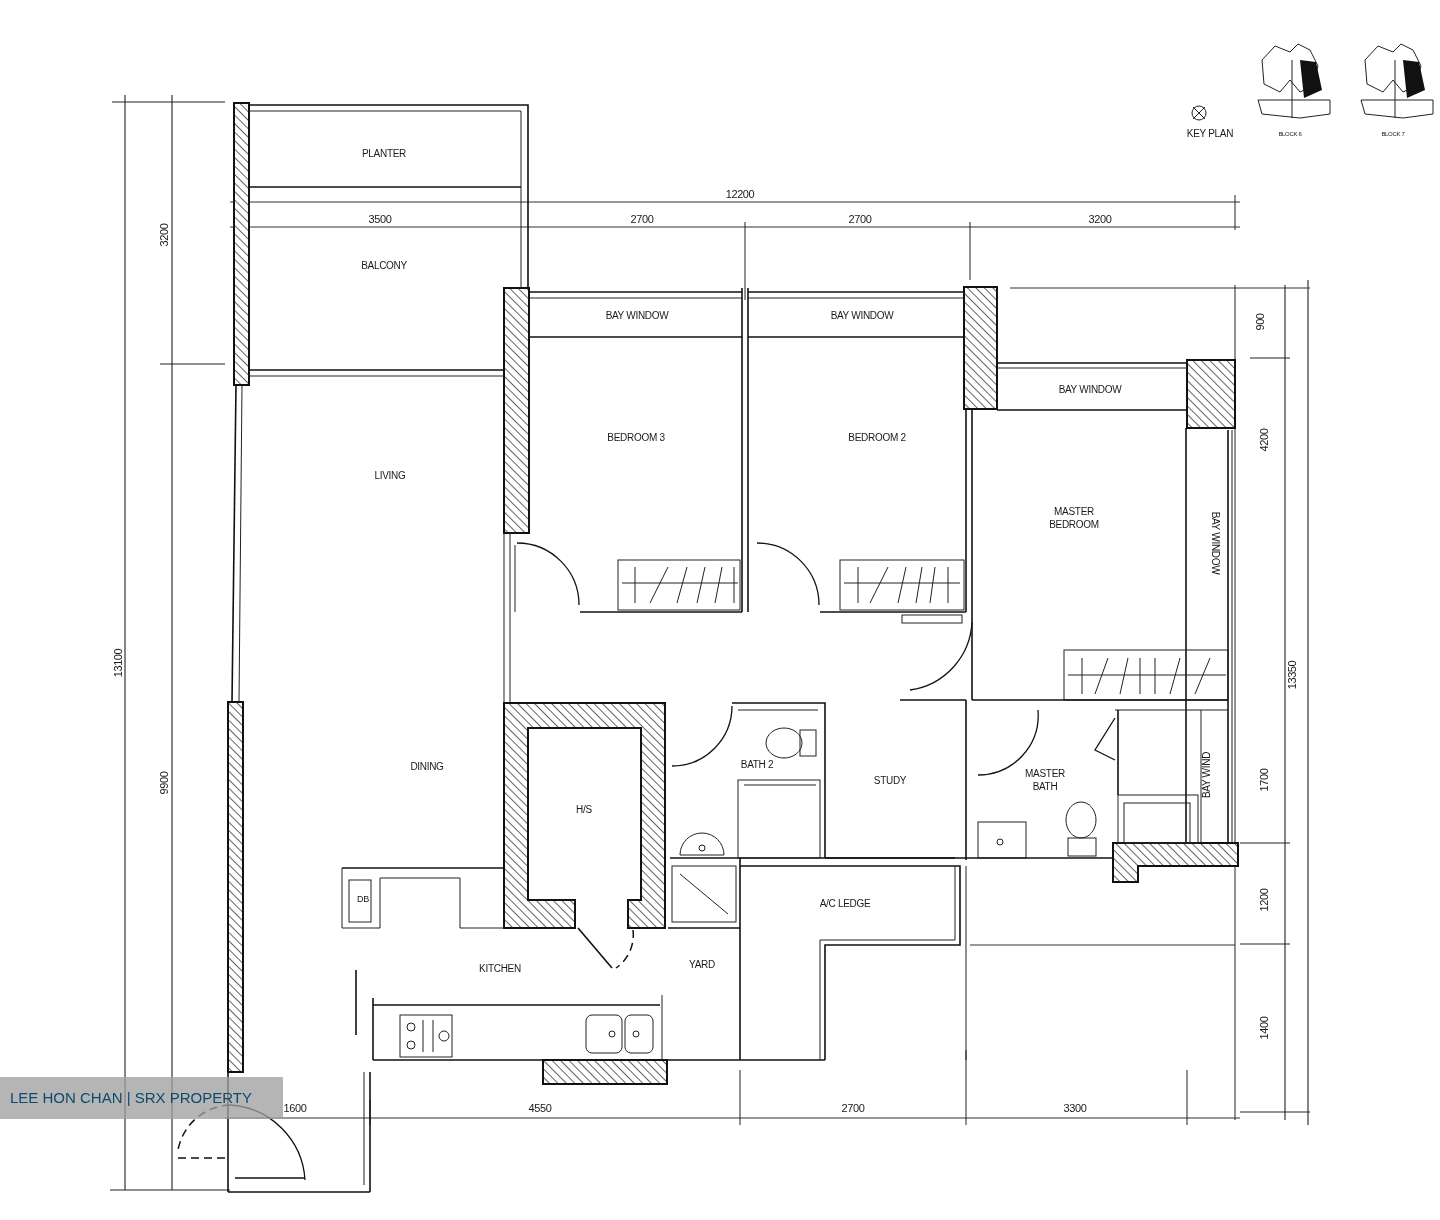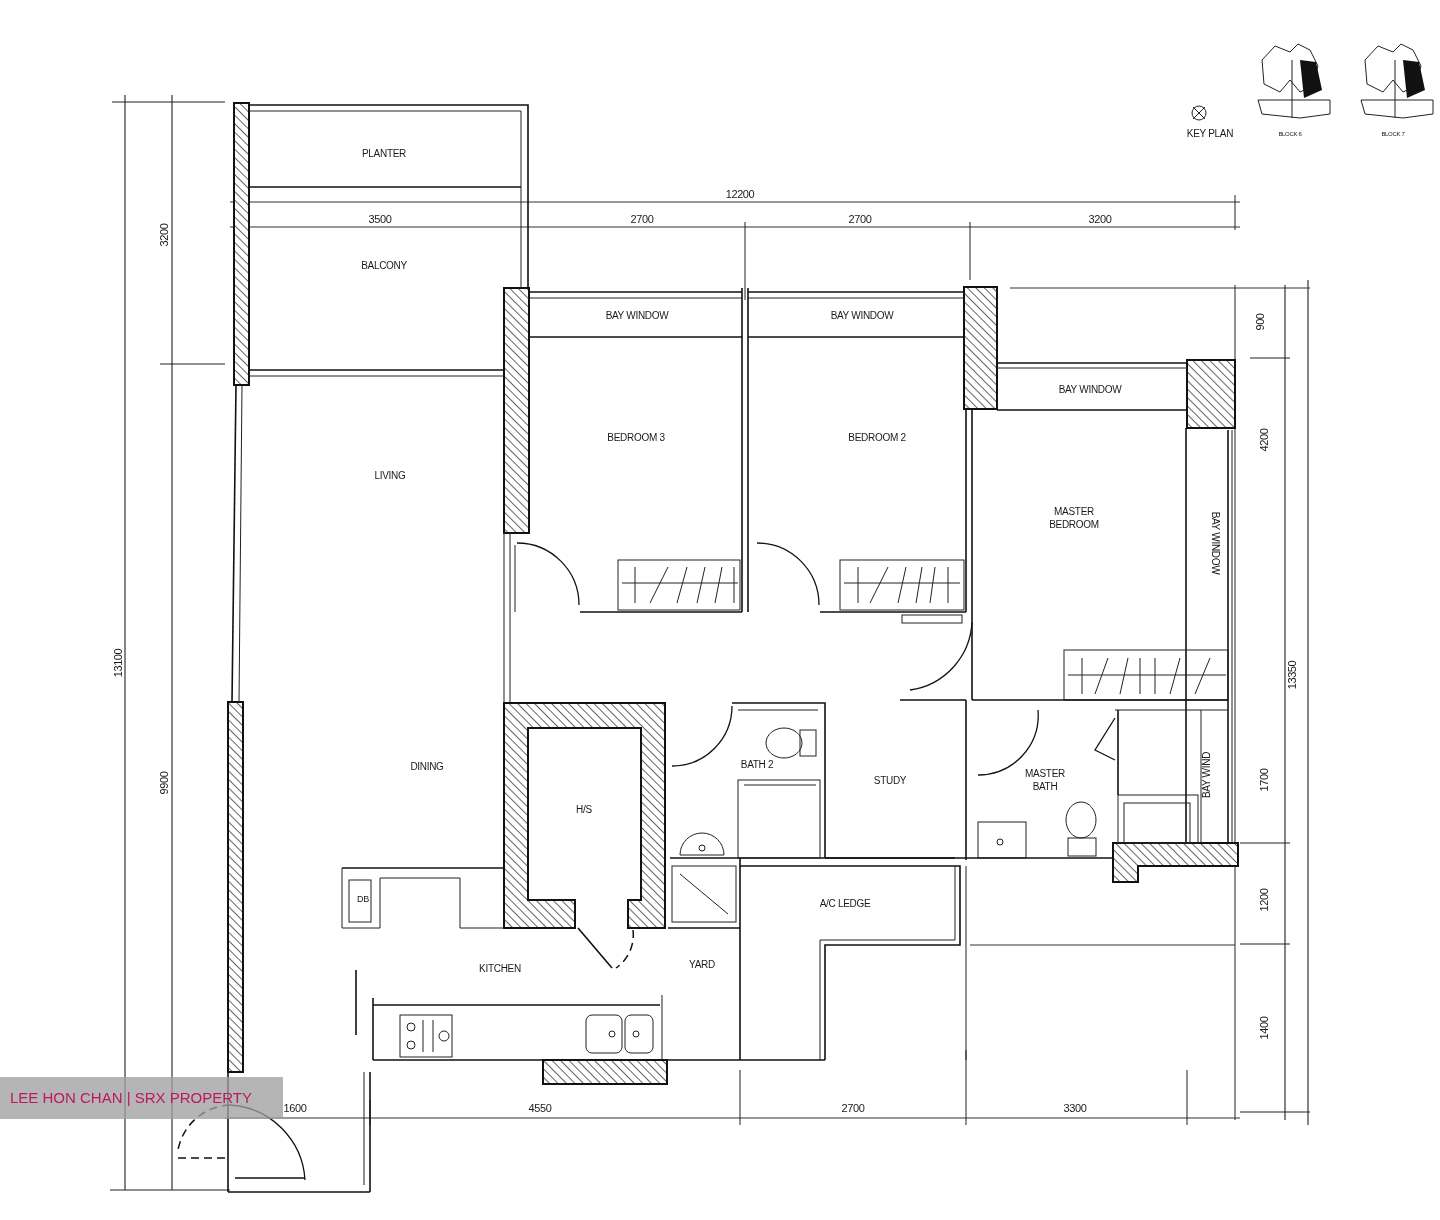--- a/index.html
+++ b/index.html
@@ -7,21 +7,21 @@
   #plan { position:absolute; left:0; top:0; }
   .lbl { font-family:"Liberation Sans", sans-serif; font-size:10px; fill:#1a1a1a; text-anchor:middle; letter-spacing:-0.3px; }
   .dim { font-family:"Liberation Sans", sans-serif; font-size:11px; fill:#1a1a1a; text-anchor:middle; letter-spacing:-0.4px; }
   .wall { fill:url(#hatch); stroke:#111; stroke-width:2; }
   .ln { stroke:#111; stroke-width:1.6; fill:none; }
   .thin { stroke:#222; stroke-width:1; fill:none; }
   .dline { stroke:#333; stroke-width:1.2; fill:none; }
   .door { stroke:#111; stroke-width:1.3; fill:none; }
   .dash { stroke:#111; stroke-width:1.5; fill:none; stroke-dasharray:8 5; }
   #watermark { position:absolute; left:0; top:1077px; width:283px; height:42px; background:rgba(160,160,160,0.78);
-    color:#be185d; font-size:15px; line-height:42px; padding-left:10px; box-sizing:border-box; font-family:"Liberation Sans", sans-serif; }
+    color:#0c4a6e; font-size:15px; line-height:42px; padding-left:10px; box-sizing:border-box; font-family:"Liberation Sans", sans-serif; }
 </style>
 </head>
 <body>
 
 <svg id="plan" width="1440" height="1220" viewBox="0 0 1440 1220" xmlns="http://www.w3.org/2000/svg">
   <defs>
     <pattern id="hatch" patternUnits="userSpaceOnUse" width="6" height="6" patternTransform="rotate(-45)">
       <rect width="6" height="6" fill="#ffffff"></rect>
       <line x1="0" y1="0" x2="0" y2="6" stroke="#222" stroke-width="1.4"></line>
     </pattern>

